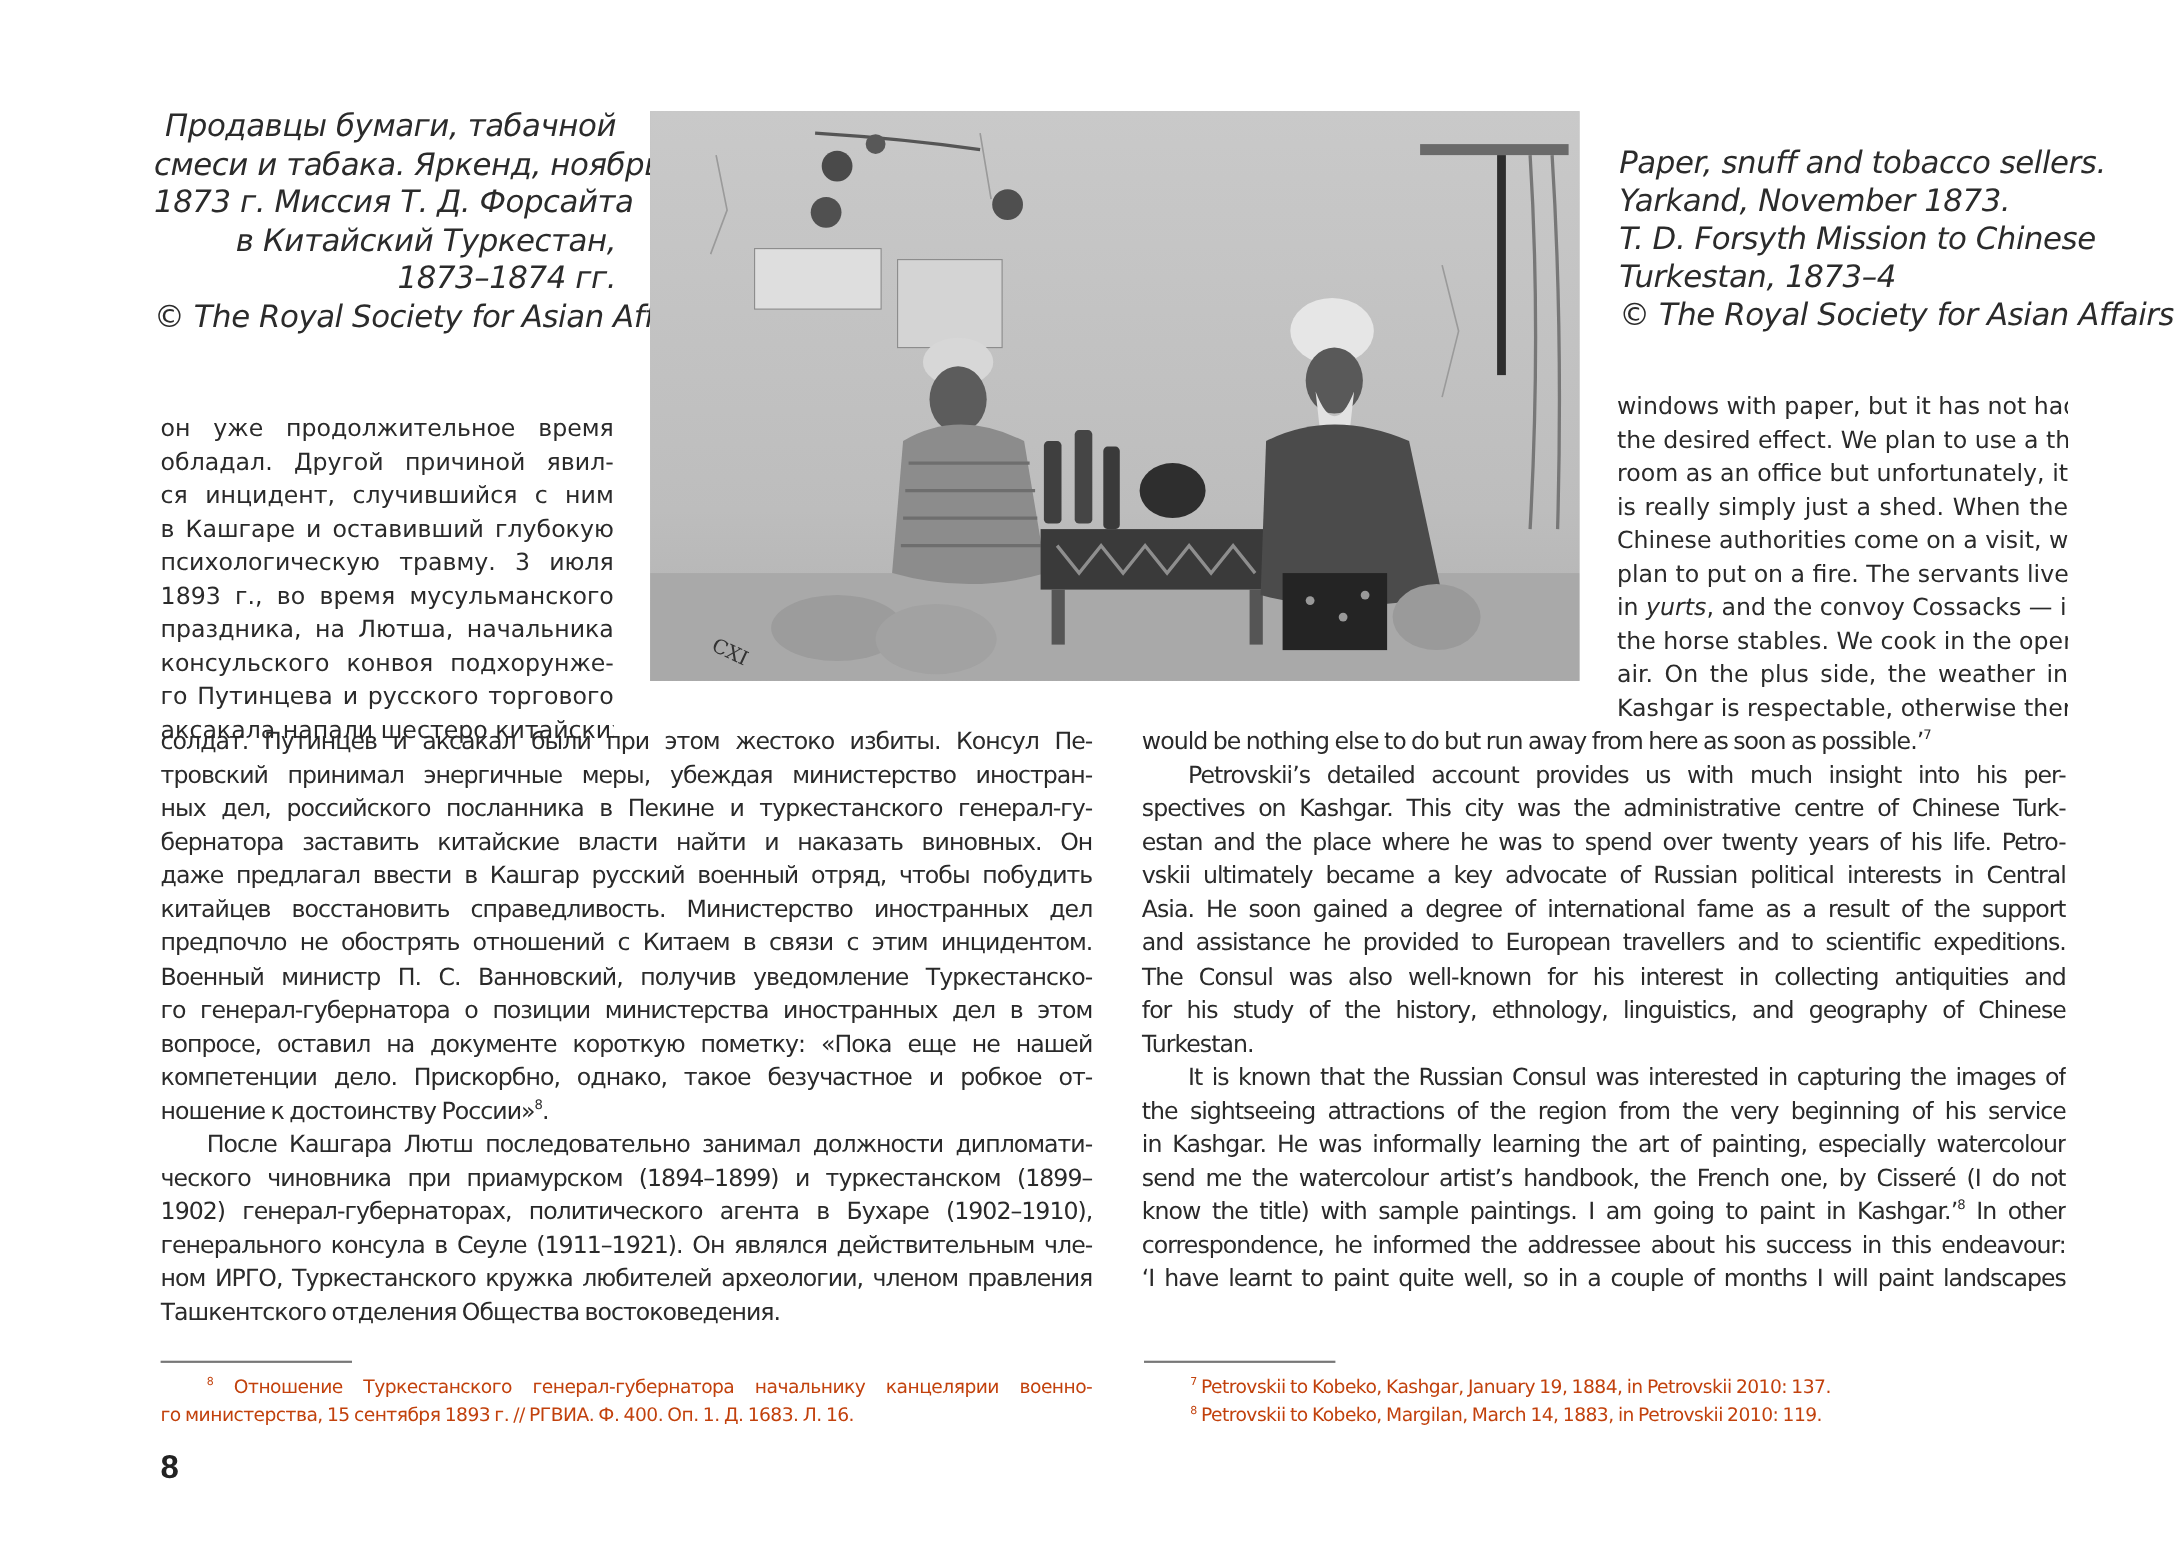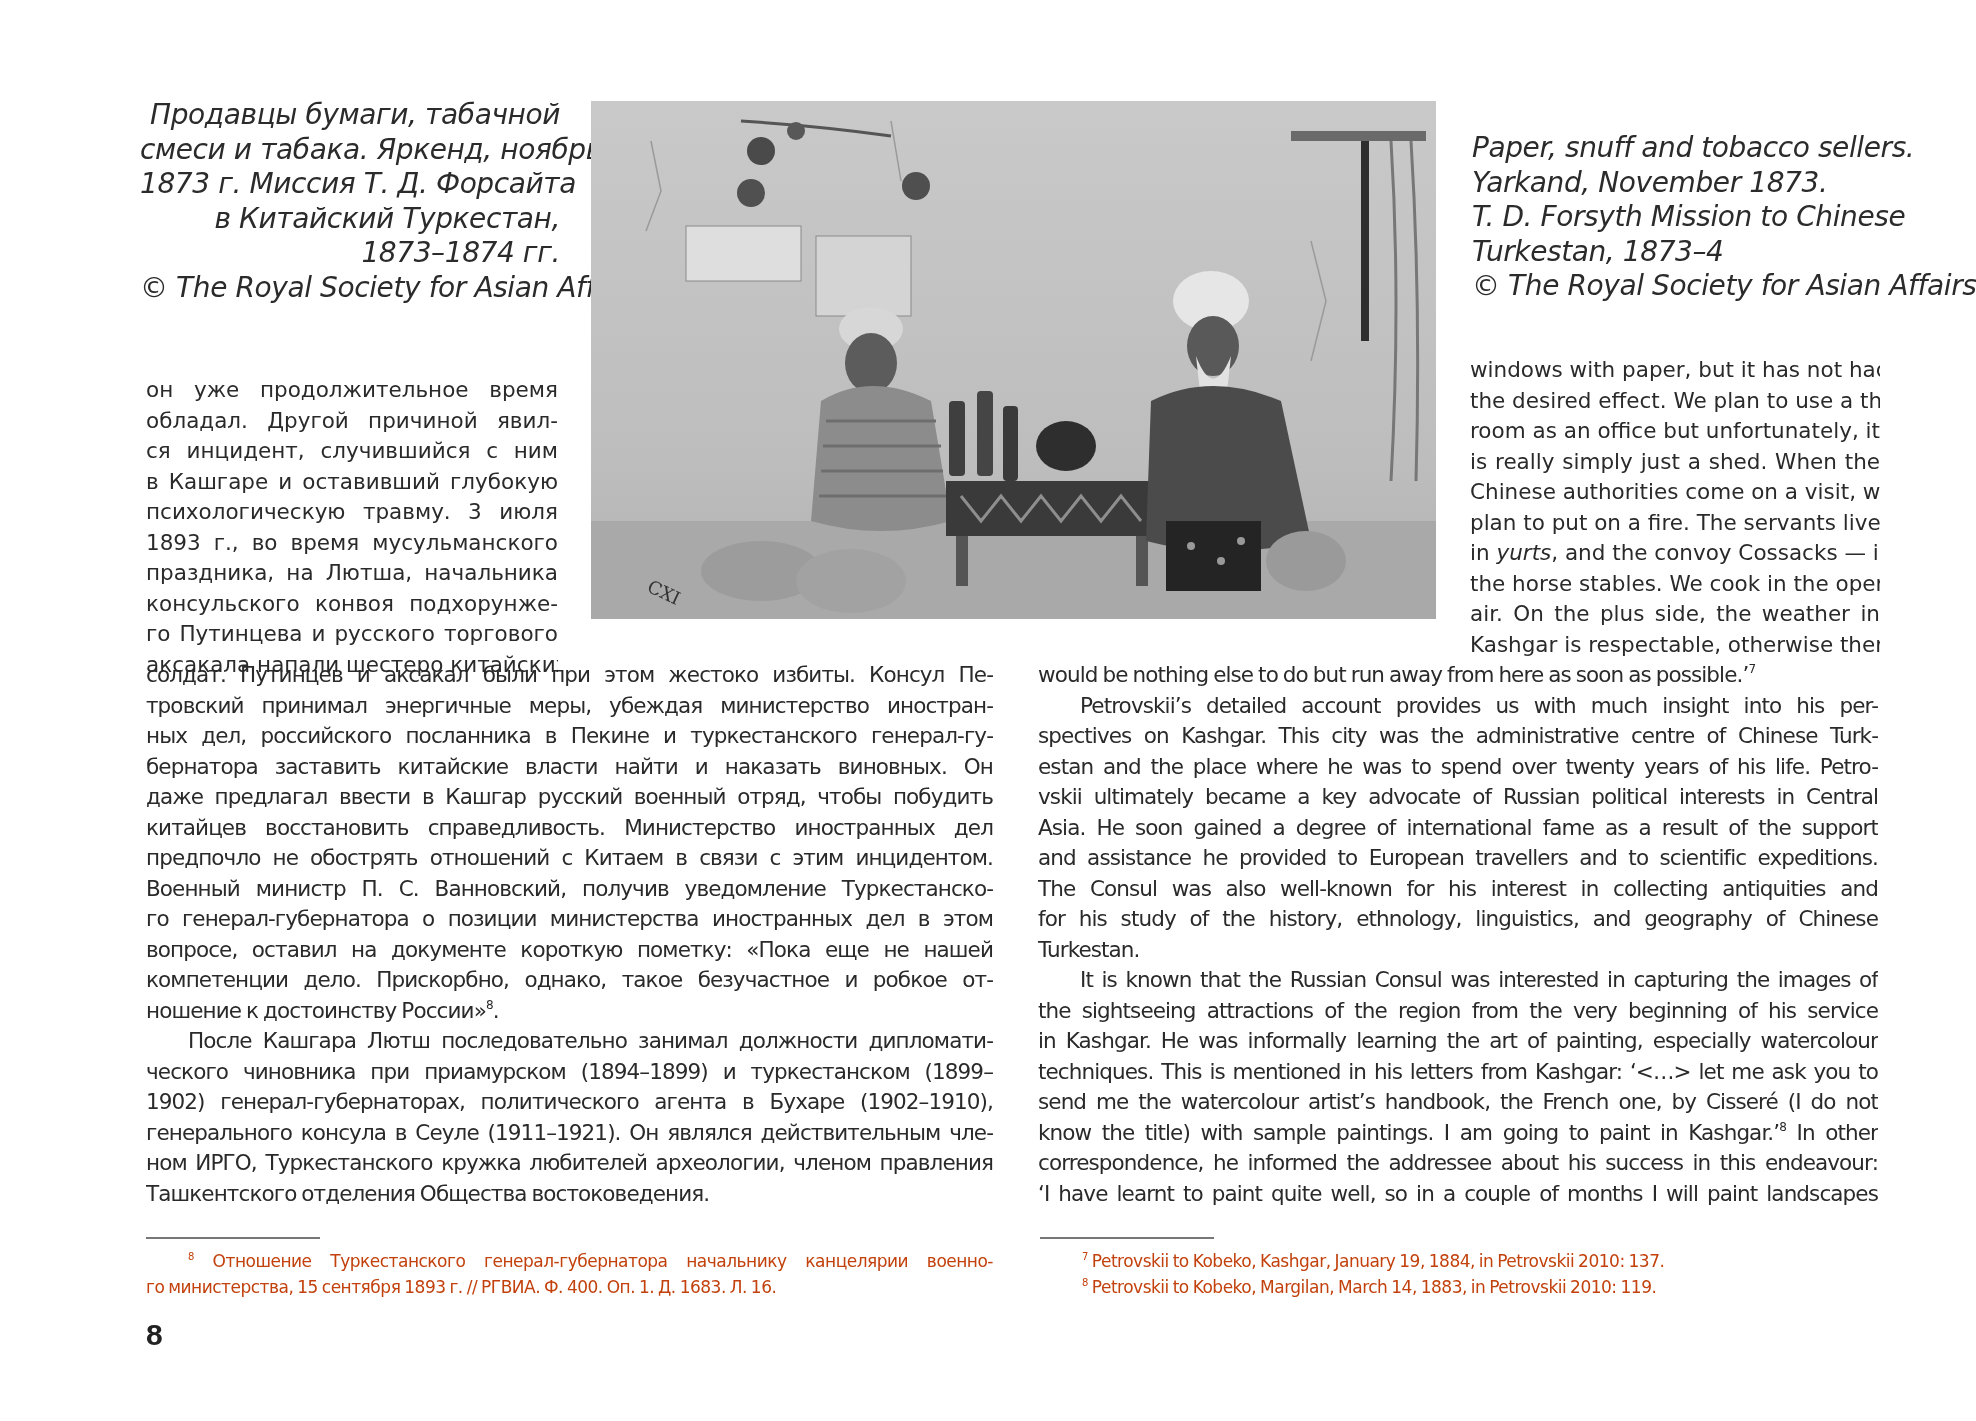--- a/index.html
+++ b/index.html
@@ -179,21 +179,20 @@
     <span class="ln-j">estan and the place where he was to spend over twenty years of his life. Petro-</span>
     <span class="ln-j">vskii ultimately became a key advocate of Russian political interests in Central</span>
     <span class="ln-j">Asia. He soon gained a degree of international fame as a result of the support</span>
     <span class="ln-j">and assistance he provided to European travellers and to scientific expeditions.</span>
     <span class="ln-j">The Consul was also well-known for his interest in collecting antiquities and</span>
     <span class="ln-j">for his study of the history, ethnology, linguistics, and geography of Chinese</span>
     <span class="ln-l">Turkestan.</span>
     <span class="ln-j ind">It is known that the Russian Consul was interested in capturing the images of</span>
     <span class="ln-j">the sightseeing attractions of the region from the very beginning of his service</span>
     <span class="ln-j">in Kashgar. He was informally learning the art of painting, especially watercolour</span>
-    <span class="ln-j">techniques. This is mentioned in his letters from Kashgar: ‘&lt;…&gt; let me ask you to</span>
     <span class="ln-j">send me the watercolour artist’s handbook, the French one, by Cisseré (I do not</span>
     <span class="ln-j"><span>know the title) with sample paintings. I am going to paint in Kashgar.’</span><sup>8</sup><span> In other</span></span>
     <span class="ln-j">correspondence, he informed the addressee about his success in this endeavour:</span>
     <span class="ln-j">‘I have learnt to paint quite well, so in a couple of months I will paint landscapes</span>
   </div>
 
   <div class="fn-rule" style="left:146px;"></div>
   <div class="fn fn-ru narrow">
     <span class="ln-j ind"><sup>8</sup> <span>Отношение Туркестанского генерал-губернатора начальнику канцелярии военно-</span></span>
     <span class="ln-l">го министерства, 15 сентября 1893 г. // РГВИА. Ф. 400. Оп. 1. Д. 1683. Л. 16.</span>

